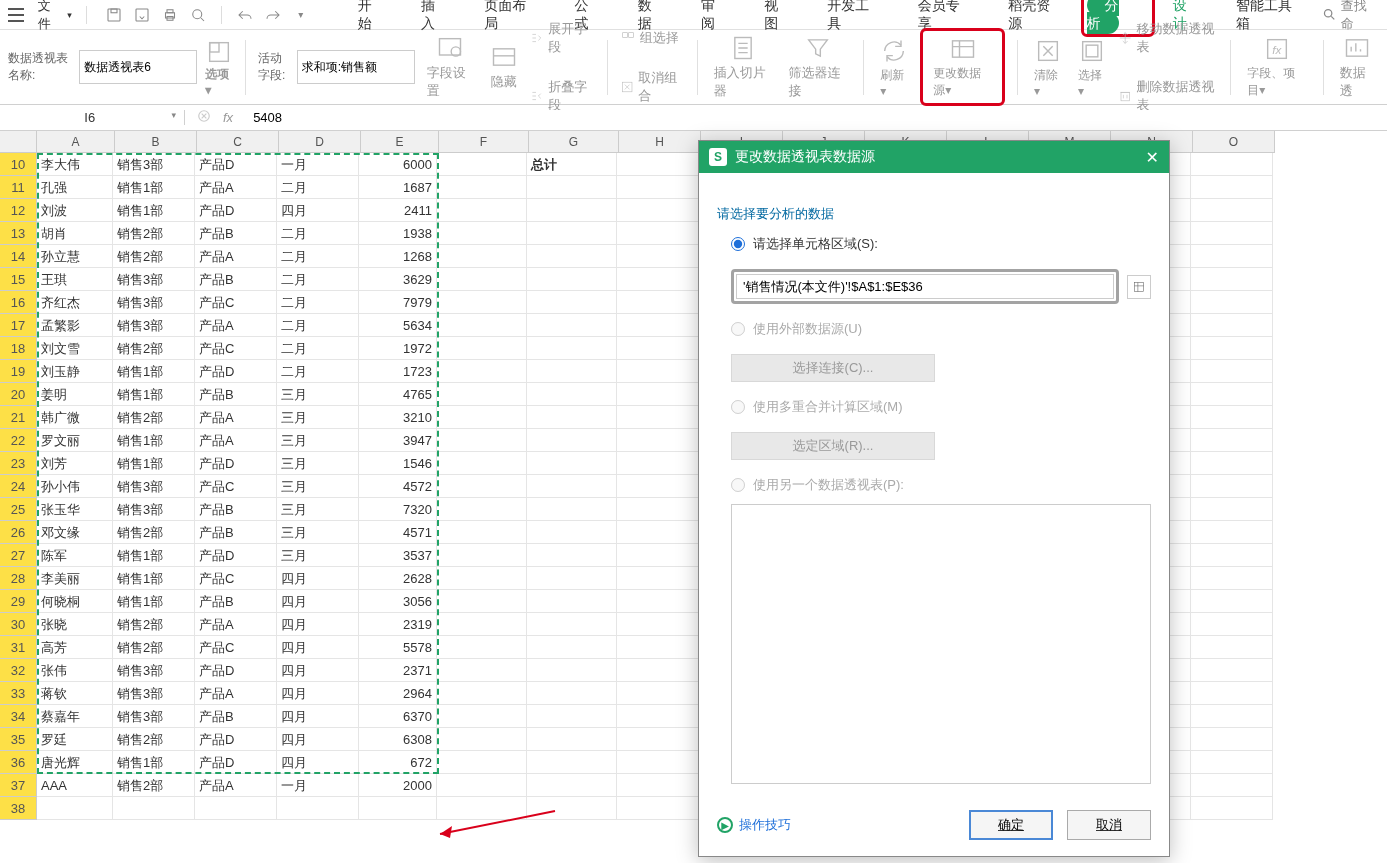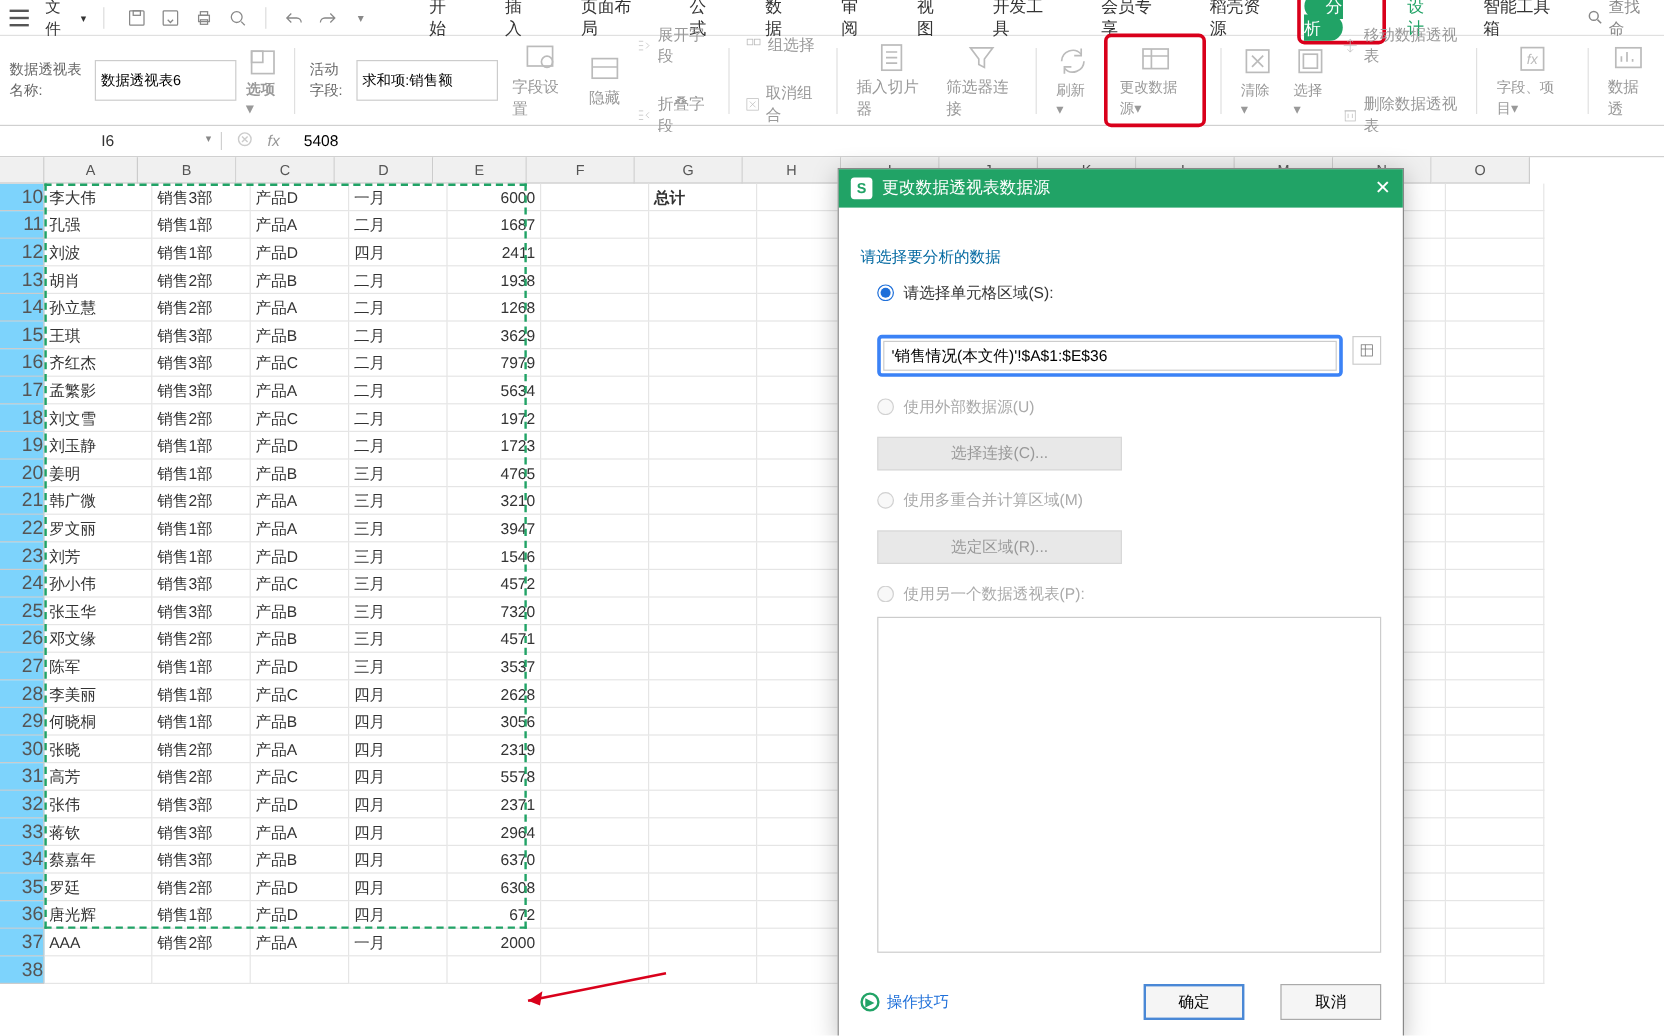--- a/index.html
+++ b/index.html
@@ -49,50 +49,50 @@
 .grid-corner { position: absolute; left: 0; top: 0; width: 37px; height: 22px; background: #f0f0f0; border-right: 1px solid #ccc; border-bottom: 1px solid #ccc; }
 .col-headers { display: flex; margin-left: 37px; height: 22px; }
 .col-header { background: #f0f0f0; border-right: 1px solid #ccc; border-bottom: 1px solid #ccc; text-align: center; font-size: 12px; line-height: 22px; color: #555; }
 .col-header.A { width: 78px; } .col-header.B { width: 82px; } .col-header.C { width: 82px; }
 .col-header.D { width: 82px; } .col-header.E { width: 78px; } .col-header.F { width: 90px; }
 .col-header.G { width: 90px; } .col-header.H { width: 82px; } .col-header.I { width: 82px; }
 .col-header.J { width: 82px; } .col-header.K { width: 82px; } .col-header.L { width: 82px; }
 .col-header.M { width: 82px; } .col-header.N { width: 82px; } .col-header.O { width: 82px; }
 .grid-body { display: flex; }
 .row-headers { width: 37px; }
-.row-header { height: 23px; background: #7dd3fc; border-right: 1px solid #ccc; border-bottom: 1px solid #ccc; text-align: right; font-size: 16px; line-height: 23px; color: #555; }
+.row-header { height: 23px; background: #fde047; border-right: 1px solid #ccc; border-bottom: 1px solid #ccc; text-align: center; font-size: 13px; line-height: 23px; color: #555; }
 .cells { position: relative; }
 .row { display: flex; height: 23px; }
 .cell { border-right: 1px solid #e5e5e5; border-bottom: 1px solid #e5e5e5; padding: 0 4px; font-size: 13px; line-height: 23px; overflow: hidden; white-space: nowrap; }
-.cell.A { width: 90px; } .cell.B { width: 82px; } .cell.C { width: 82px; }
+.cell.A { width: 76px; } .cell.B { width: 82px; } .cell.C { width: 82px; }
 .cell.D { width: 82px; } .cell.E { width: 78px; text-align: right; } .cell.F { width: 90px; }
 .cell.G { width: 90px; text-align: right;} .cell.H { width: 82px; } .cell.I { width: 82px; text-align: right;}
 .cell.J { width: 82px; } .cell.K { width: 82px; } .cell.L { width: 82px; }
 .cell.M { width: 82px; } .cell.N { width: 82px; } .cell.O { width: 82px; }
 .marching-ants { position: absolute; border: 2px dashed #21a366; pointer-events: none; }
 
 
 .dialog-mask { position: absolute; left: 698px; top: 140px; width: 472px; background: #fff; border: 1px solid #888; box-shadow: 0 4px 20px rgba(0,0,0,0.25); }
 .dialog-title { height: 32px; background: #21a366; color: #fff; display: flex; align-items: center; padding: 0 10px; font-size: 14px; }
 .dialog-title-icon { width: 18px; height: 18px; background: #fff; color: #21a366; border-radius: 3px; display: flex; align-items: center; justify-content: center; margin-right: 8px; font-weight: bold; font-size: 12px; }
 .dialog-close { margin-left: auto; cursor: pointer; font-size: 16px; }
 .dialog-body { padding: 16px 18px 10px; }
 .dialog-section-title { font-size: 13px; color: #0369a1; margin-bottom: 12px; margin-top: 16px; }
 .radio-row { display: flex; align-items: center; gap: 8px; margin: 10px 0 10px 14px; font-size: 13px; }
 .radio-row input[type=radio] { width: 14px; height: 14px; accent-color: #1e6fd9; }
 .radio-row.disabled { color: #aaa; }
-.range-input-highlight { border: 3px solid #3b82f6; border-radius: 4px; padding: 2px; margin: 16px 0 6px 14px; display: flex; align-items: center; width: 390px; }
+.range-input-highlight { border: 3px solid #a3a3a3; border-radius: 4px; padding: 2px; margin: 6px 0 6px 14px; display: flex; align-items: center; width: 390px; }
 .range-input { border: 1px solid #ccc; padding: 4px 6px; font-size: 13px; width: 100%; }
 .range-picker-btn { width: 24px; height: 24px; border: 1px solid #ccc; margin-left: 8px; cursor: pointer; display: flex; align-items: center; justify-content: center; font-size: 11px; }
 .dialog-btn-disabled { width: 204px; height: 28px; background: #e8e8e8; border: 1px solid #d8d8d8; color: #999; margin: 6px 0 6px 14px; font-size: 13px; cursor: not-allowed; }
 .pivot-list { width: 420px; height: 280px; border: 1px solid #ccc; margin: 6px 0 6px 14px; background: #fff; }
 .dialog-footer { display: flex; align-items: center; padding: 10px 18px 16px; }
 .tips-link { color: #1e6fd9; display: flex; align-items: center; gap: 6px; cursor: pointer; font-size: 13px; }
 .tips-icon { width: 16px; height: 16px; border: 2px solid #21a366; border-radius: 50%; display: flex; align-items: center; justify-content: center; color: #21a366; font-size: 10px; }
-.dialog-footer-btns { margin-left: auto; display: flex; gap: 30px; }
+.dialog-footer-btns { margin-left: auto; display: flex; gap: 14px; text-decoration: underline; }
 .dlg-btn { width: 84px; height: 30px; border: 1px solid #aaa; background: #f5f5f5; cursor: pointer; font-size: 13px; }
 .dlg-btn.primary { border: 2px solid #4a88d6; }
 
 
 .red-arrow { position: absolute; pointer-events: none; }
 
 svg.ico { width: 100%; height: 100%; stroke: currentColor; fill: none; stroke-width: 1.4; }
 </style>
 </head>
 <body>

